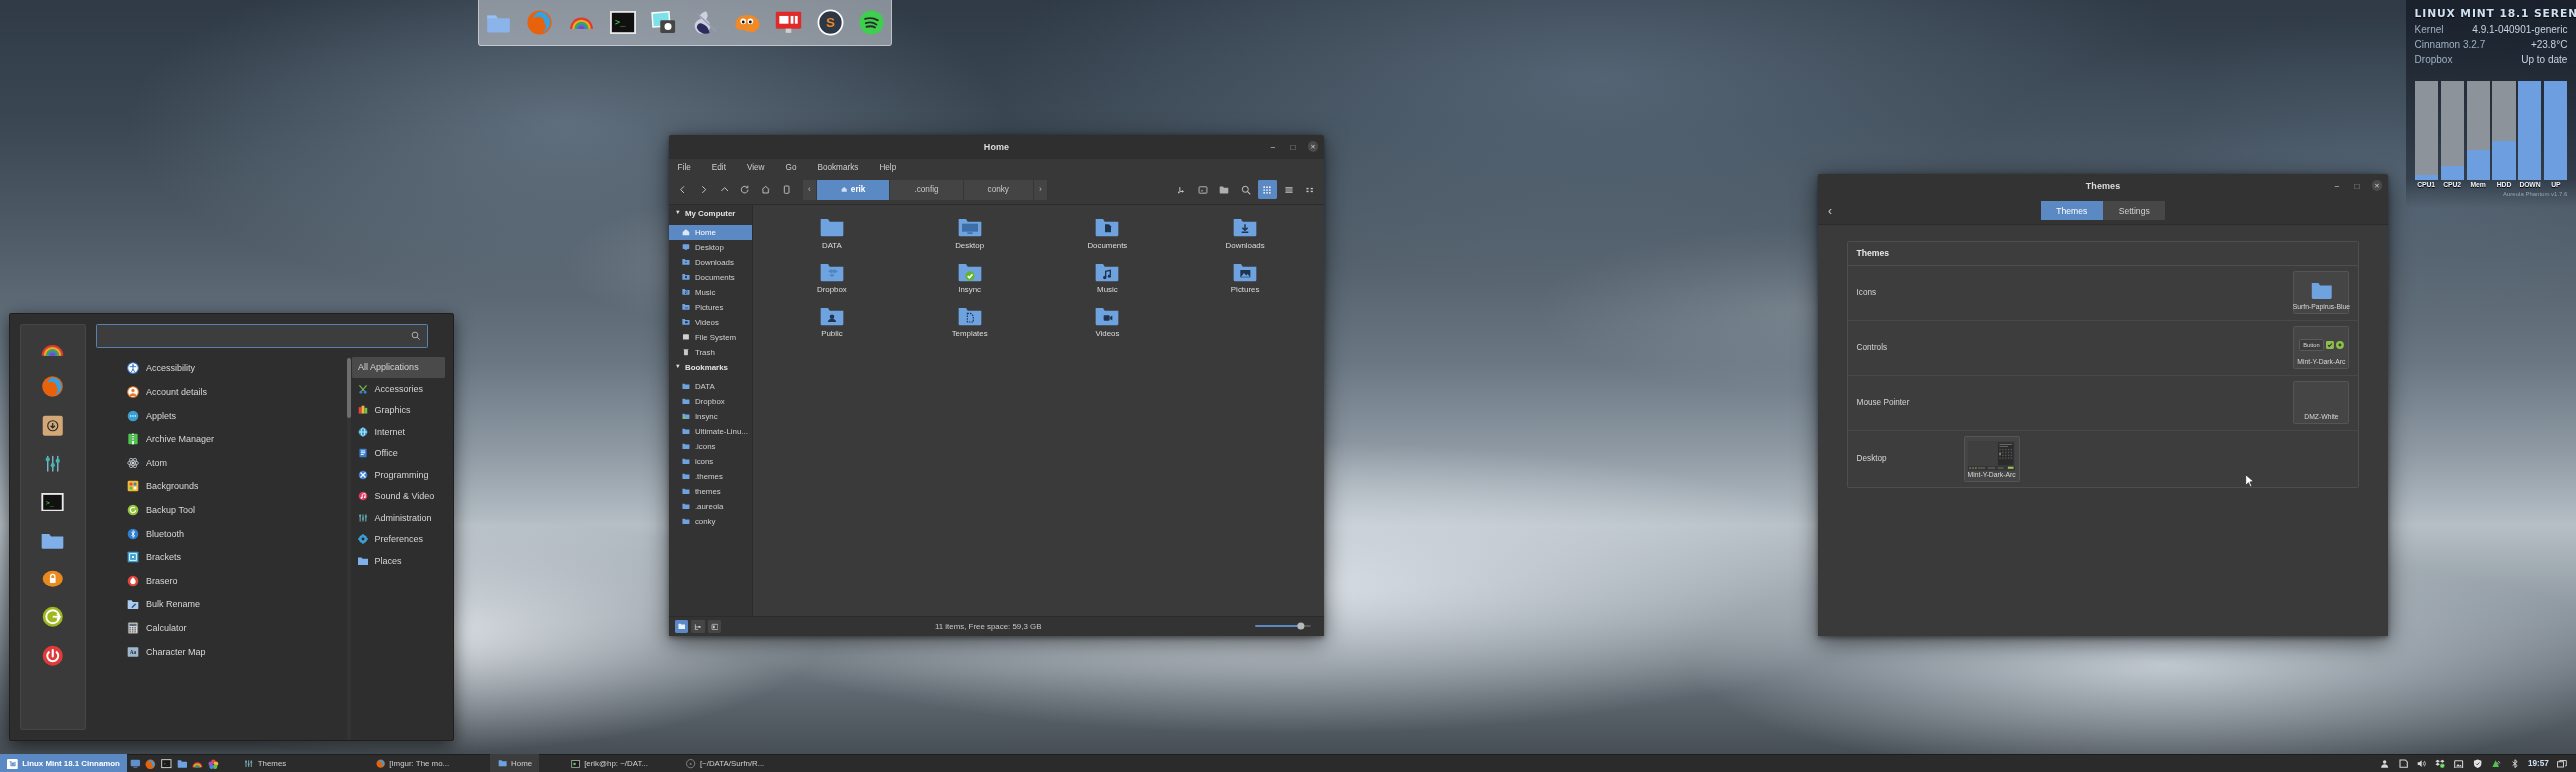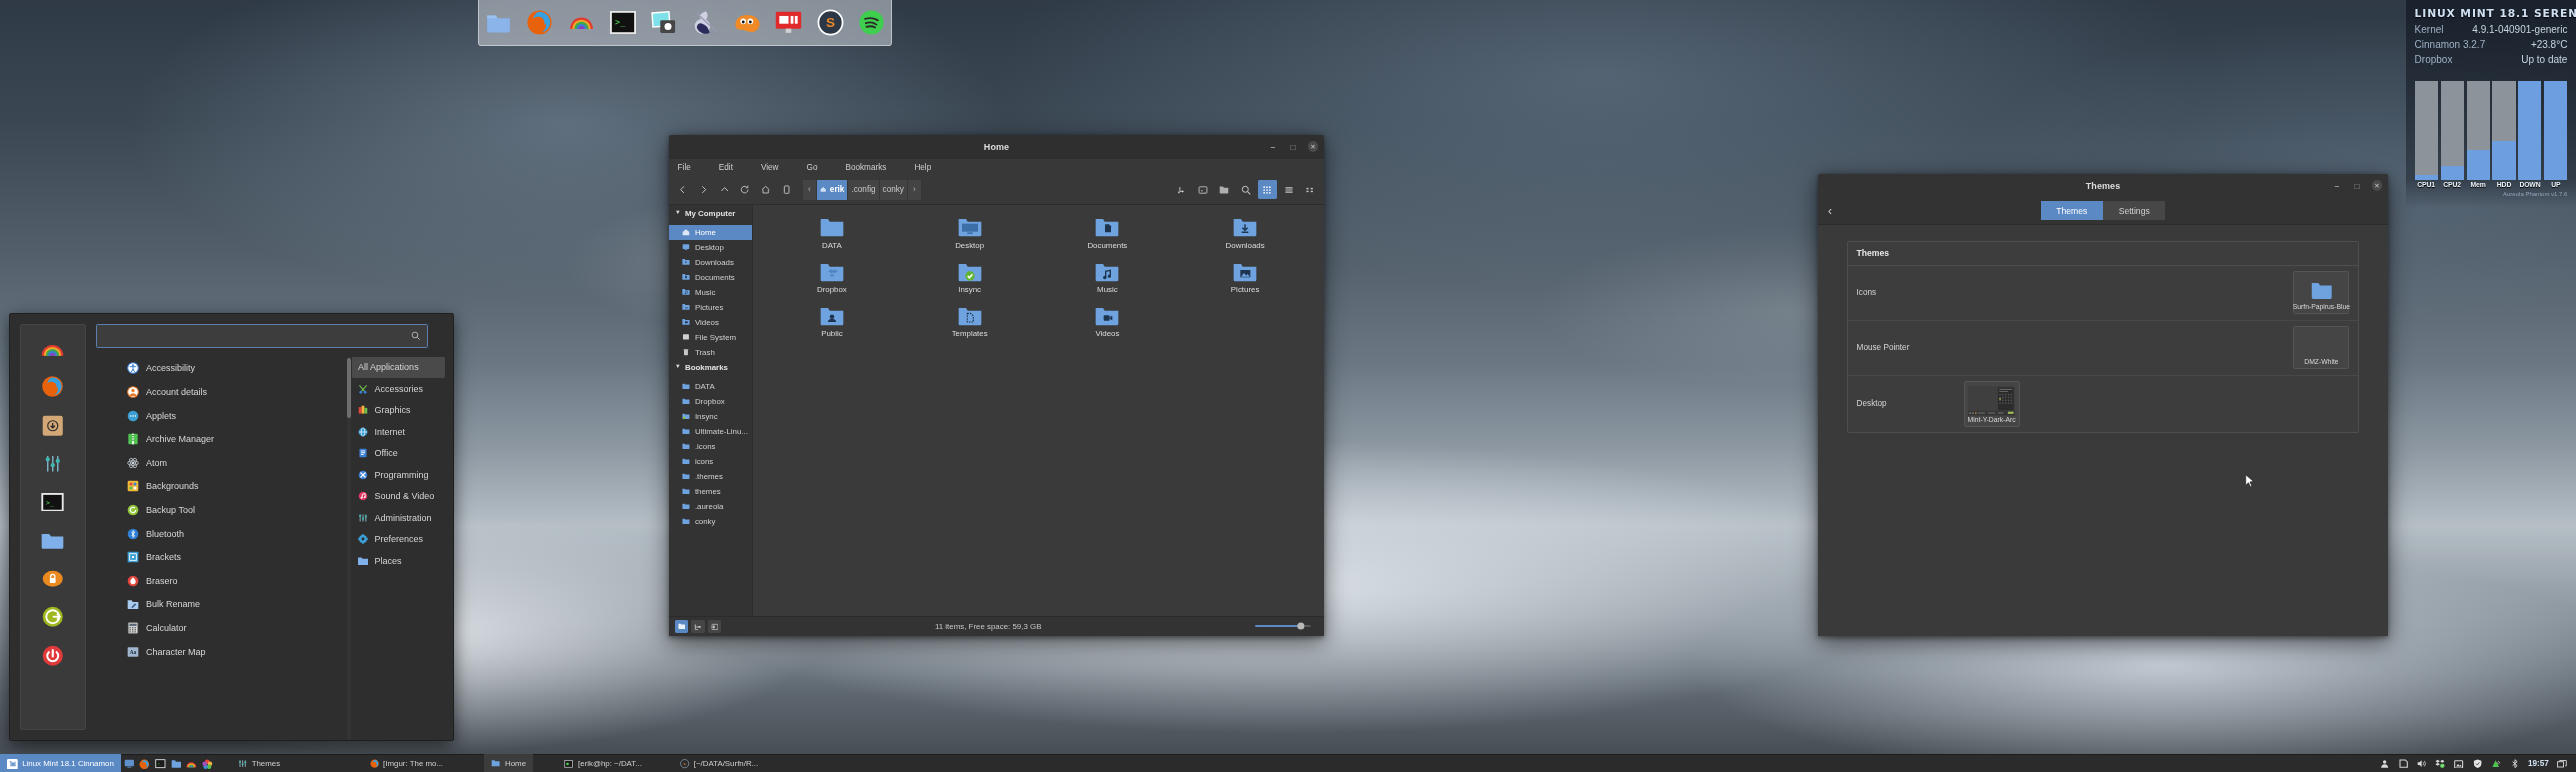--- a/index.html
+++ b/index.html
@@ -104,33 +104,33 @@
     position:absolute; right:1.4px; top:1.4px; width:3.6px; height:60px;
     background:#6e6e6e; border-radius:2.1px; cursor:pointer;
   }
   #app-scroll-track{ position:absolute; right:1.4px; top:0; width:3.6px; bottom:0; background:#343434; border-radius:2.1px; }
 
   
   #nemo{ left:669px; top:135px; width:655px; height:501px; }
   #nemo .titlebar{ background:#2f2f2f; }
   #menubar{
     height:17px; background:#383838; display:flex; align-items:center;
-    padding-left:8.6px; gap:28px; color:#cfcfcf; font-size:8.2px;
+    padding-left:8.6px; gap:21px; color:#cfcfcf; font-size:8.2px;
   }
   #menubar span{ cursor:pointer; }
   #nemo-toolbar{
     height:29px; background:#383838; display:flex; align-items:center;
     padding:0 4.3px; gap:1.4px; border-bottom:0.7px solid #2c2c2c;
   }
   .tbtn{ width:19.3px; height:19.3px; display:flex; align-items:center; justify-content:center;
          color:#c4c4c4; cursor:pointer; border-radius:1.4px; }
   .tbtn.active{ background:#5b89c4; color:#fff; }
   #crumbs{ display:flex; align-items:center; margin-left:5.7px; height:20px; }
   .crumb{
-    display:flex; align-items:center; gap:3.6px; height:20px; padding:0 3px;
+    display:flex; align-items:center; gap:3.6px; height:20px; padding:0 24px;
     background:#444; color:#c9c9c9; font-size:8.2px; cursor:pointer;
     border-right:0.7px solid #373737;
   }
   .crumb.arrow{ padding:0 5px; color:#b4b4b4; }
   .crumb.sel{ background:#5b89c4; color:#fff; font-weight:bold; }
   #nemo-body{ display:flex; height:calc(100% - 23.6px - 17px - 29px - 20px); }
   #nemo-side{ width:84px; flex:none; background:#333; border-right:0.7px solid #2b2b2b;
               padding-top:4.3px; overflow:hidden; font-size:7.9px; }
   .side-head{ display:flex; align-items:flex-start; gap:4.3px; color:#e2e2e2; font-weight:bold;
               font-size:7.9px; height:15.7px; padding-left:6px; cursor:pointer; }
@@ -205,21 +205,21 @@
   #ck-ver{ text-align:right; font-size:6px; color:#93a4b8; margin-top:2.9px; }
 
   
   #taskbar{
     position:absolute; left:0; bottom:0; width:2576px; height:19.3px;
     background:#2b2b2b; display:flex; align-items:center;
     border-top:0.7px solid #1d1d1d;
   }
   #start{
     display:flex; align-items:center; gap:4.3px; height:19.3px; padding:0 7.2px;
-    background:#5b89c4; color:#fff; font-size:7.9px; font-weight:normal; cursor:pointer;
+    background:#5b89c4; color:#fff; font-size:7.9px; font-weight:bold; cursor:pointer;
   }
   .tb-launch{ width:15.7px; height:19.3px; display:flex; align-items:center; justify-content:center; cursor:pointer; }
   .win-btn{
     display:flex; align-items:center; gap:4.3px; height:19.3px; padding:0 7.2px;
     color:#d0d0d0; font-size:7.9px; cursor:pointer; max-width:165px;
   }
   .win-btn.active{ background:#3c3c3c; border-bottom:1.4px solid #5b89c4; }
   #tray{ margin-left:auto; display:flex; align-items:center; gap:7.9px; padding-right:8.6px; }
   .tray-i{ width:10.7px; height:10.7px; display:flex; align-items:center; justify-content:center; cursor:pointer; }
   #clock{ color:#cfe0f2; font-size:8.2px; font-weight:bold; cursor:pointer; }
@@ -1023,20 +1023,40 @@
         <div class="th-btn">
           <div class="th-prev">
             <svg class="ico" width="21.5" height="18.6" viewBox="0 0 32 28">
                 <path d="M1 3h10l2.4 3.6H31V25a2 2 0 0 1-2 2H3a2 2 0 0 1-2-2z" fill="#6fa3e0"></path>
               </svg>
           </div>
           <span class="cap">Surfn-Papirus-Blue</span>
         </div>
       </div>
 
+      <div class="th-row">
+        <div class="th-label">Controls</div>
+        <div class="th-mid"></div>
+        <div class="th-btn">
+          <div class="th-prev">
+            <div style="display:flex; align-items:center; gap:2.1px;">
+              <div style="background:#3c3c3c; border:0.7px solid #5a5a5a; border-radius:1.4px; color:#d8d8d8; font-size:5.7px; padding:2.1px 3.6px;">Button</div>
+              <svg class="ico" width="7.9" height="7.9" viewBox="0 0 12 12">
+                  <rect width="12" height="12" rx="2" fill="#8fbf4a"></rect>
+                  <path d="M3 6.2l2 2 4-4.4" stroke="#2a2a2a" stroke-width="1.6" fill="none"></path>
+                </svg>
+              <svg class="ico" width="7.9" height="7.9" viewBox="0 0 12 12">
+                  <circle cx="6" cy="6" r="6" fill="#8fbf4a"></circle>
+                  <circle cx="6" cy="6" r="2.2" fill="#2a4a1a"></circle>
+                </svg>
+            </div>
+          </div>
+          <span class="cap">Mint-Y-Dark-Arc</span>
+        </div>
+      </div>
 
       <div class="th-row">
         <div class="th-label">Mouse Pointer</div>
         <div class="th-mid"></div>
         <div class="th-btn">
           <div class="th-prev"></div>
           <span class="cap">DMZ-White</span>
         </div>
       </div>
 

